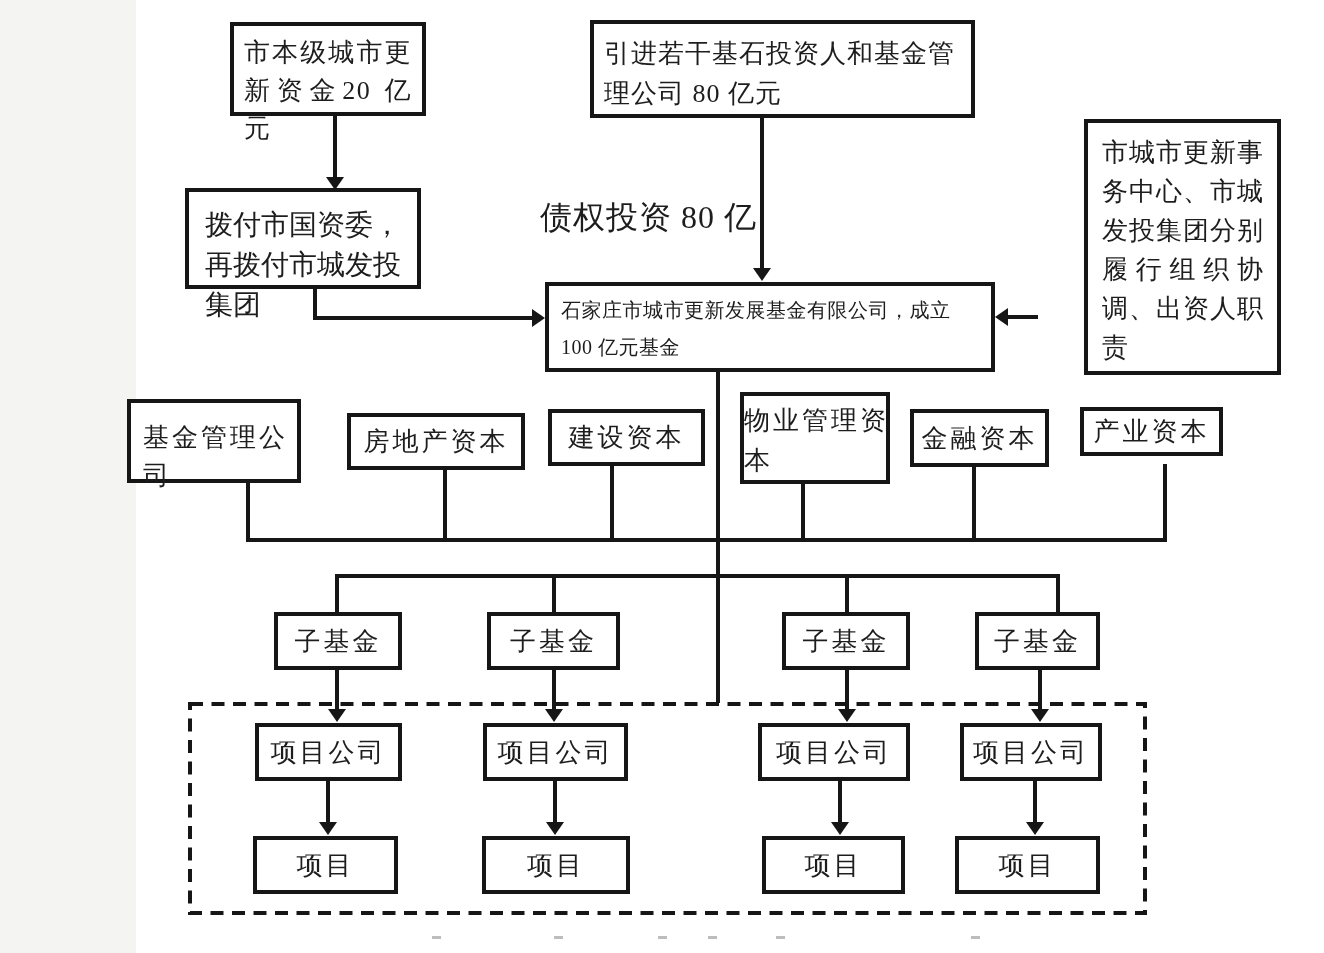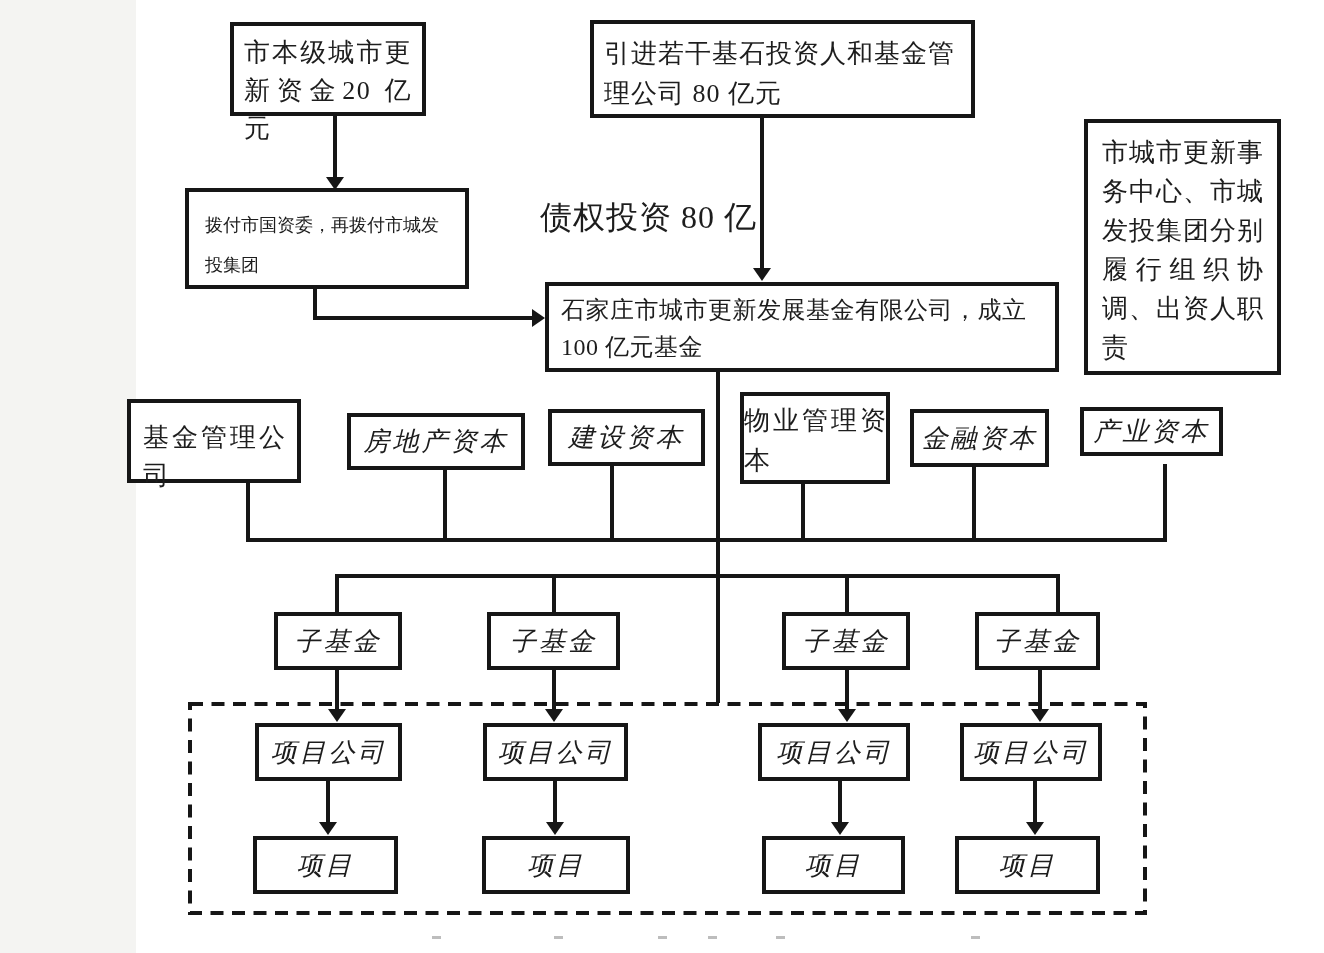--- a/index.html
+++ b/index.html
@@ -25,31 +25,31 @@
     position:absolute;
     box-sizing:border-box;
     background:var(--bg);
     border:4px solid var(--line);
     font-size:26px;
     line-height:39px;
   }
   .just{text-align:justify;}
   .c1l{
     display:flex;align-items:center;justify-content:center;
-    letter-spacing:3px;text-align:center;font-style:italic;
+    letter-spacing:3px;text-align:center;
   }
   .label{
     position:absolute;font-size:32px;letter-spacing:1px;white-space:nowrap;
   }
   
   .b-a{left:230px;top:22px;width:196px;height:94px;padding:8px 10px 0;line-height:38px;letter-spacing:1.5px;}
   .b-b{left:590px;top:20px;width:385px;height:98px;padding:10px 10px 0;line-height:40px;letter-spacing:1px;}
   .b-c{left:1036px;top:119px;width:197px;height:256px;padding:10px 14px 0;line-height:39px;margin-left:48px;}
-  .b-d{left:185px;top:188px;width:284px;height:101px;padding:13px 16px 8px;font-size:18px;line-height:40px;letter-spacing:0;}
-  .b-e{left:545px;top:282px;width:514px;height:90px;padding:6px 12px 0;font-size:24px;line-height:37px;letter-spacing:0.5px;}
+  .b-d{left:185px;top:188px;width:236px;height:101px;padding:13px 16px 8px;font-size:28px;line-height:40px;letter-spacing:0;}
+  .b-e{left:545px;top:282px;width:450px;height:90px;padding:6px 12px 0;font-size:20px;line-height:37px;letter-spacing:0.5px;}
   .debt{left:540px;top:196px;}
   
   .cap-0{left:127px;top:399px;width:174px;height:84px;padding:16px 12px 0;line-height:38px;}
   .cap-1{left:347px;top:413px;width:178px;height:57px;}
   .cap-2{left:548px;top:409px;width:157px;height:57px;}
   .cap-3{left:740px;top:392px;width:150px;height:92px;padding:5px 0 0;line-height:40px;}
   .cap-4{left:910px;top:409px;width:139px;height:58px;}
   .cap-5{left:1080px;top:407px;width:143px;height:49px;}
   
   .sf-0{left:274px;top:612px;width:128px;height:58px;}

